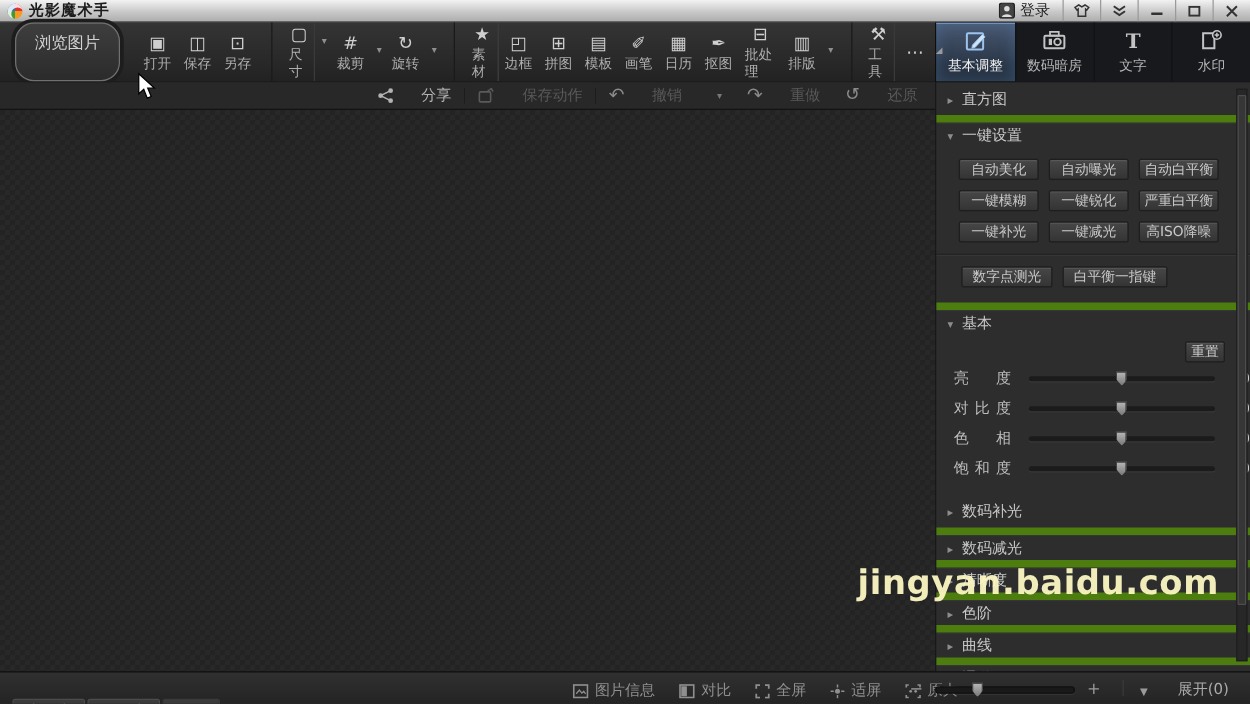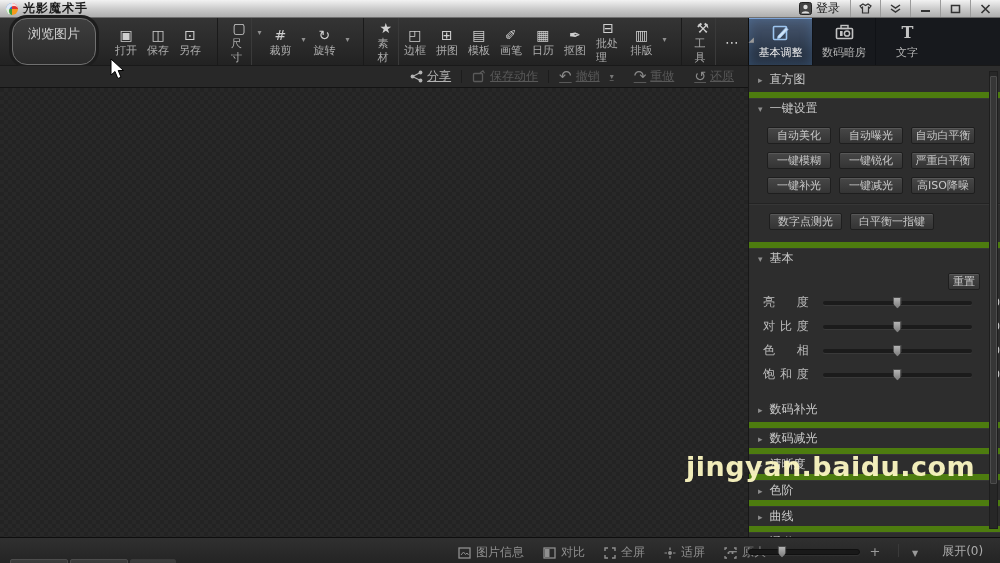--- a/index.html
+++ b/index.html
@@ -41,21 +41,21 @@
     border-left:1px solid #101216; font-size:11px; color:#b5b5b5; }
   .tab:first-child { border-left:none; }
   .tab.active { background:linear-gradient(#495972,#2b3748 70%,#242e3c);
     box-shadow:inset 0 1px 0 #7ca2d6, inset 0 0 12px rgba(90,140,200,.35); color:#f0f0f0; }
   .tab svg { display:block; }
 
   
   .actionbar { position:absolute; top:66px; left:0; width:748px; height:22px;
     background:#282828; border-bottom:1px solid #131313; display:flex; align-items:center;
     justify-content:flex-end; gap:0; font-size:12px; }
-  .ab-item { display:flex; align-items:center; gap:4px; padding:0 10px; color:#b3b3b3;text-decoration:underline; }
+  .ab-item { display:flex; align-items:center; gap:22px; padding:0 10px; color:#b3b3b3; }
   .ab-item.dim { color:#585858; }
   .ab-sep { width:1px; height:13px; background:#3a3a3a; border-right:1px solid #1c1c1c; }
   .g { font-size:13px; line-height:13px; }
   .g-undo::before { content:"↶"; color:#8a8a8a; font-size:15px; }
   .g-redo::before { content:"↷"; color:#8a8a8a; font-size:15px; }
   .g-revert::before { content:"↺"; color:#8a8a8a; font-size:14px; }
   .dd-small::after { content:"▾"; font-size:8px; color:#777; margin-left:6px; }
 
   
   .canvas { position:absolute; top:88px; left:0; width:748px; height:449px; background-color:#232323;
@@ -263,20 +263,28 @@
           <circle cx="13" cy="10.5" r="2.6" fill="none" stroke="#c3c3c3" stroke-width="1.5"></circle>
         </svg>
       <span>数码暗房</span>
     </div>
     <div class="tab">
       <svg width="19" height="19" viewBox="0 0 19 19">
           <text x="9.5" y="15" text-anchor="middle" font-family="DejaVu Serif, serif" font-size="16" font-weight="bold" fill="#c3c3c3">T</text>
         </svg>
       <span>文字</span>
     </div>
+    <div class="tab">
+      <svg width="20" height="19" viewBox="0 0 20 19">
+          <path d="M3.5 3.5 h9 v12 h-9 z" fill="none" stroke="#c3c3c3" stroke-width="1.6"></path>
+          <circle cx="14.5" cy="5" r="3.4" fill="#17191d" stroke="#c3c3c3" stroke-width="1.3"></circle>
+          <path d="M14.5 3.2 v3.6 M12.7 5 h3.6" stroke="#c3c3c3" stroke-width="1.2"></path>
+        </svg>
+      <span>水印</span>
+    </div>
   </div>
 </div>
 
 <div class="actionbar">
   <div class="ab-item">
     <svg width="13" height="13" viewBox="0 0 13 13">
         <circle cx="10.5" cy="2.5" r="1.9" fill="#b3b3b3"></circle>
         <circle cx="2.5" cy="6.5" r="1.9" fill="#b3b3b3"></circle>
         <circle cx="10.5" cy="10.5" r="1.9" fill="#b3b3b3"></circle>
         <path d="M2.5 6.5 L10.5 2.5 M2.5 6.5 L10.5 10.5" stroke="#b3b3b3" stroke-width="1.2"></path>

